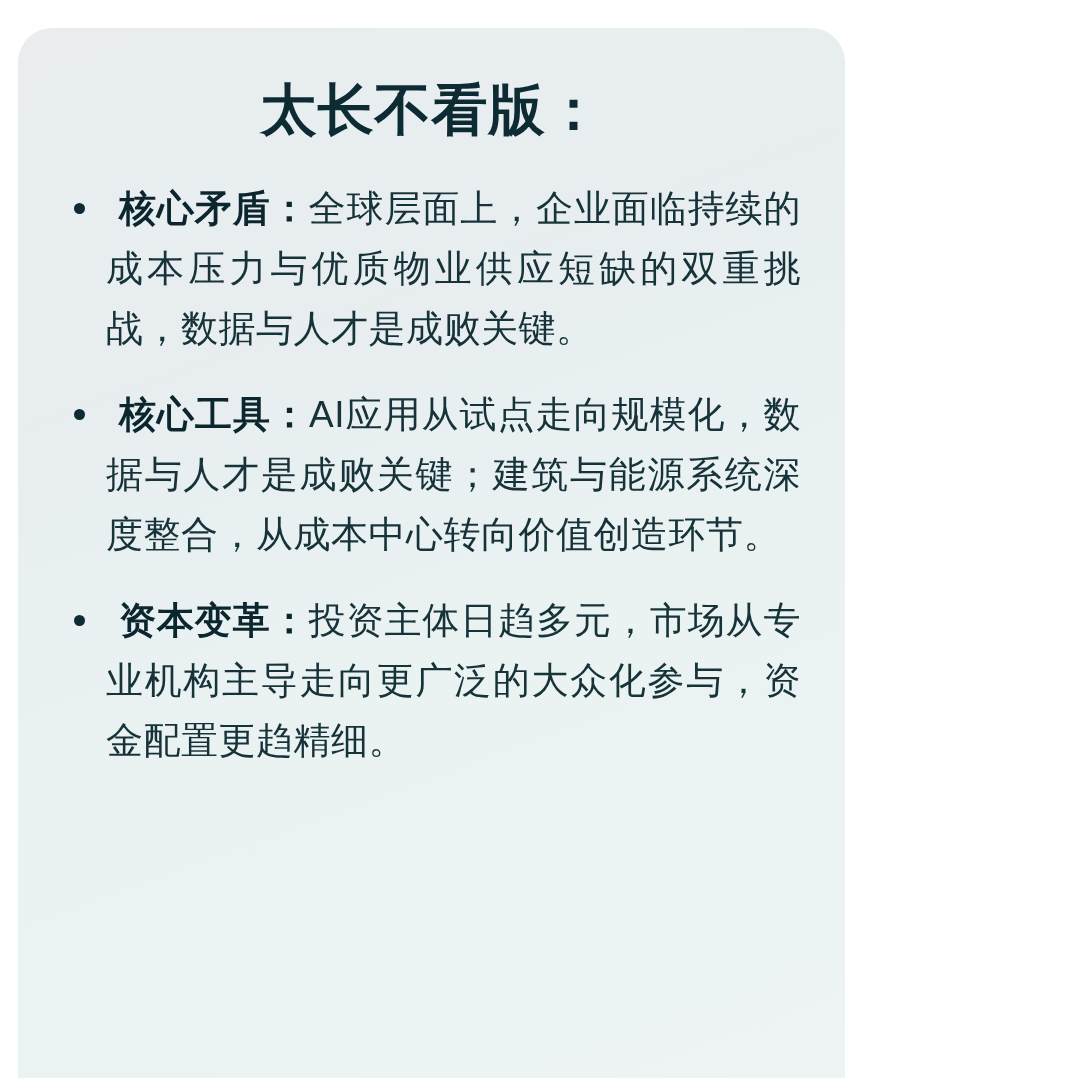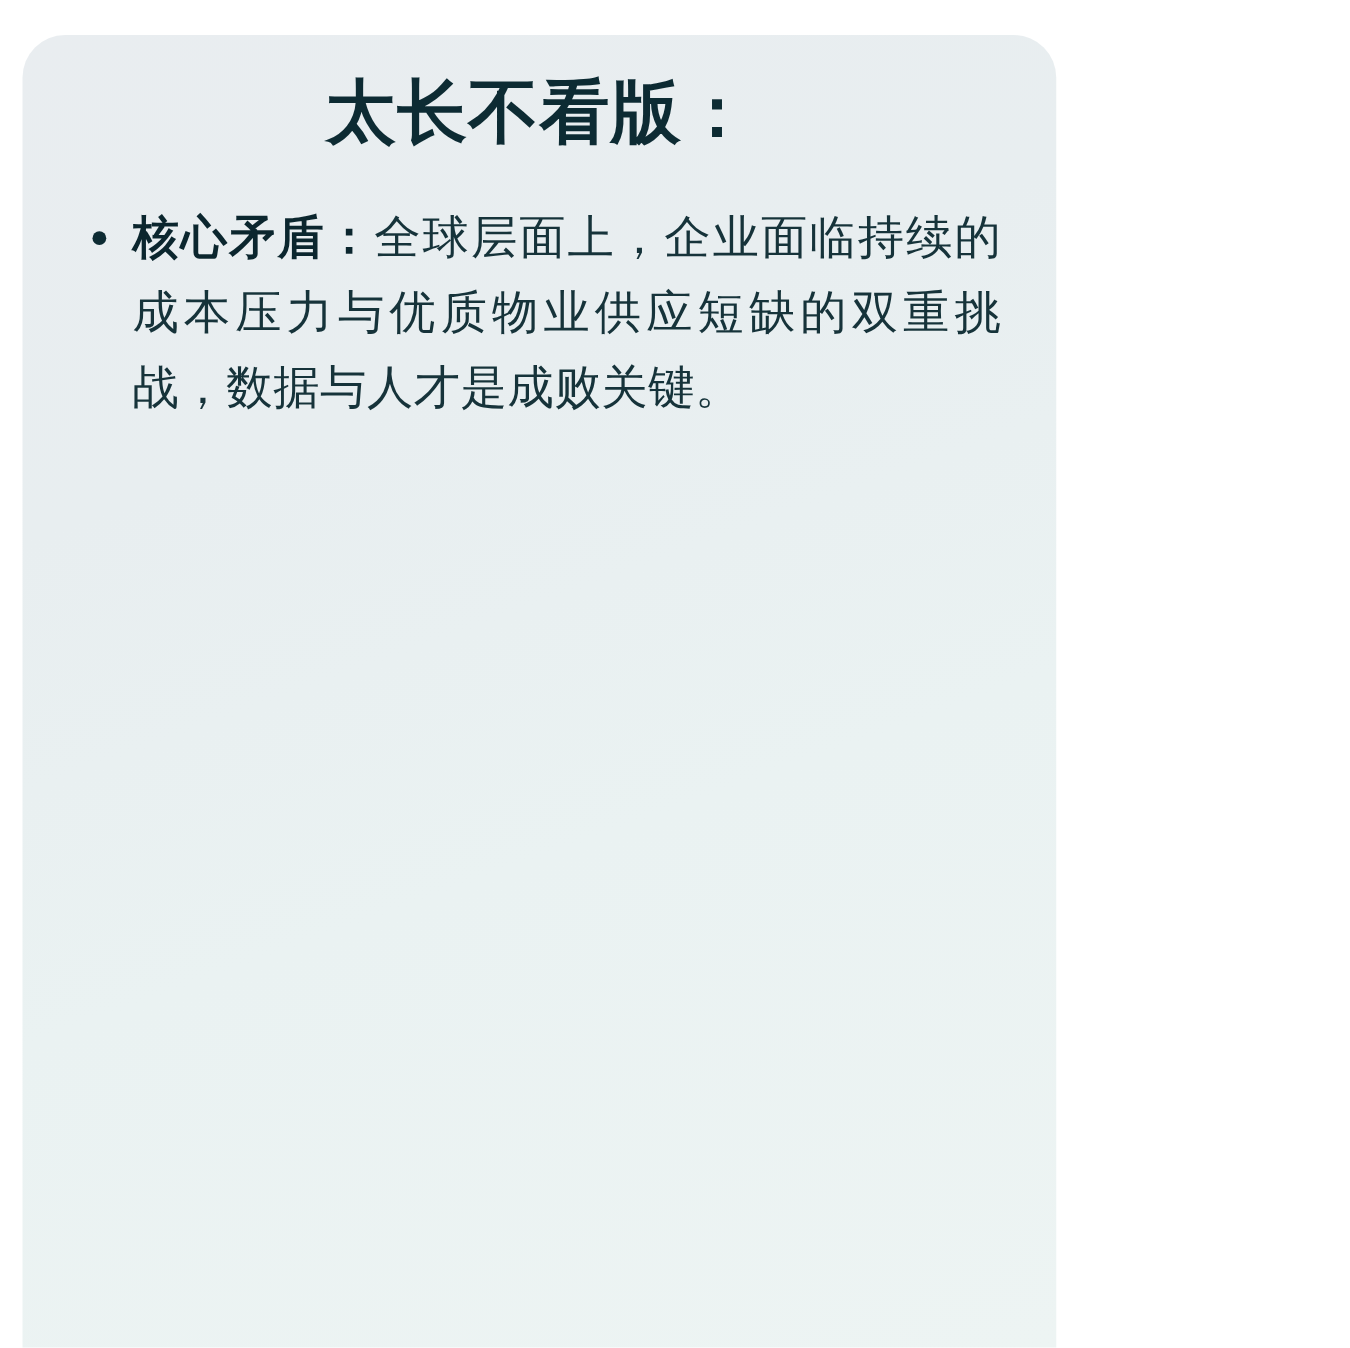--- a/index.html
+++ b/index.html
@@ -15,23 +15,22 @@
   }
   .card {
     position: absolute;
     left: 18px;
     top: 28px;
     width: 827px;
     height: 1050px;
     box-sizing: border-box;
     border-radius: 34px 34px 0 0;
     background: linear-gradient(160deg, #e9edf0 0%, #e8eef0 30%, #eaf2f2 60%, #edf4f3 100%);
-    padding: 24px 44px 0 44px;
+    padding: 42px 44px 0 44px;
     overflow: hidden;
-    font-family: Liberation Serif, serif;
   }
   .title {
     text-align: center;
     font-size: 56px;
     font-weight: bold;
     color: #0d2b33;
     letter-spacing: 1px;
     margin: 6px 0 36px 0;
     line-height: 1.2;
   }
@@ -56,28 +55,35 @@
     left: 12px;
     top: 24px;
     width: 11px;
     height: 11px;
     border-radius: 50%;
     background: #0d2b33;
   }
   .lead {
     font-weight: bold;
     color: #0b262e;
+    margin-left: 13px;
   }
   .body-text {
     color: #16333a;
   }
 </style>
 </head>
 <body>
 
 <div class="card">
   <div class="title">太长不看版：</div>
   <ul class="bullet-list">
     <li class="bullet-item">
       <span class="lead">核心矛盾：</span><span class="body-text">全球层面上，企业面临持续的成本压力与优质物业供应短缺的双重挑战，数据与人才是成败关键。</span>
     </li>
+    <li class="bullet-item">
+      <span class="lead">核心工具：</span><span class="body-text">AI应用从试点走向规模化，数据与人才是成败关键；建筑与能源系统深度整合，从成本中心转向价值创造环节。</span>
+    </li>
+    <li class="bullet-item">
+      <span class="lead">资本变革：</span><span class="body-text">投资主体日趋多元，市场从专业机构主导走向更广泛的大众化参与，资金配置更趋精细。</span>
+    </li>
   </ul>
 </div>
 
 </body></html>

